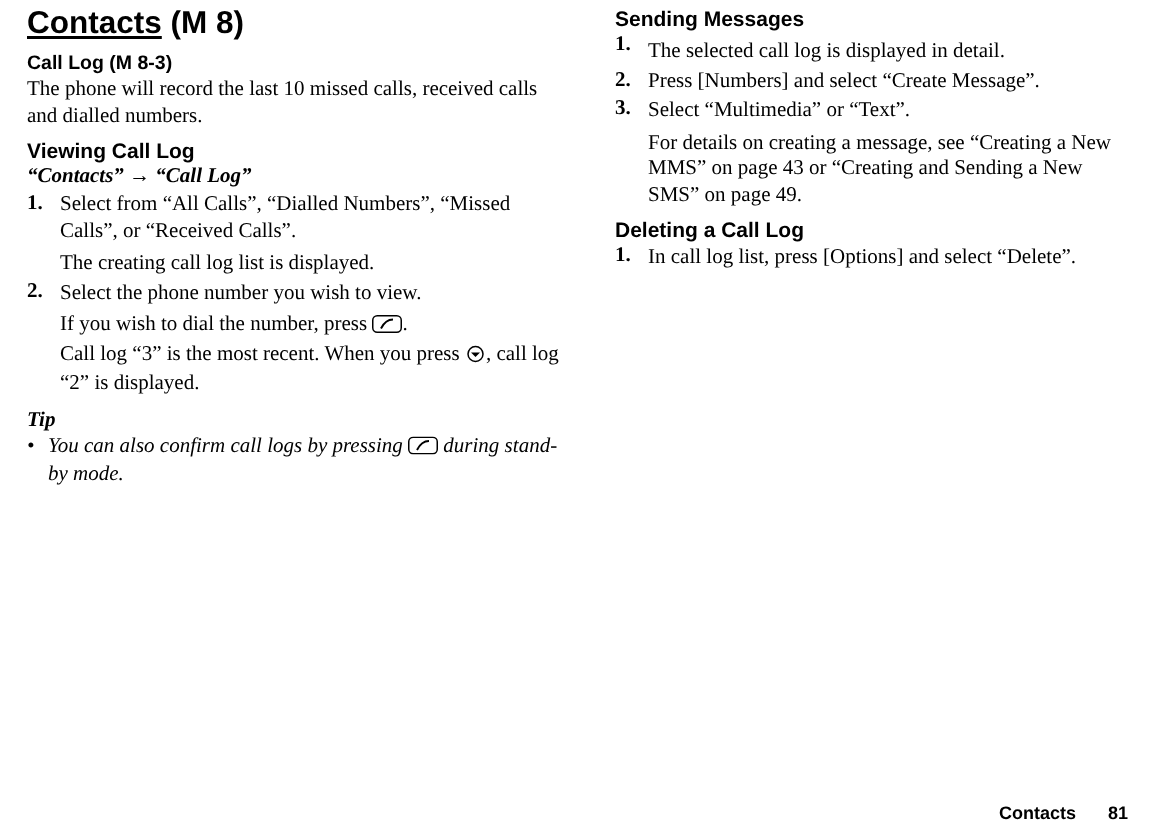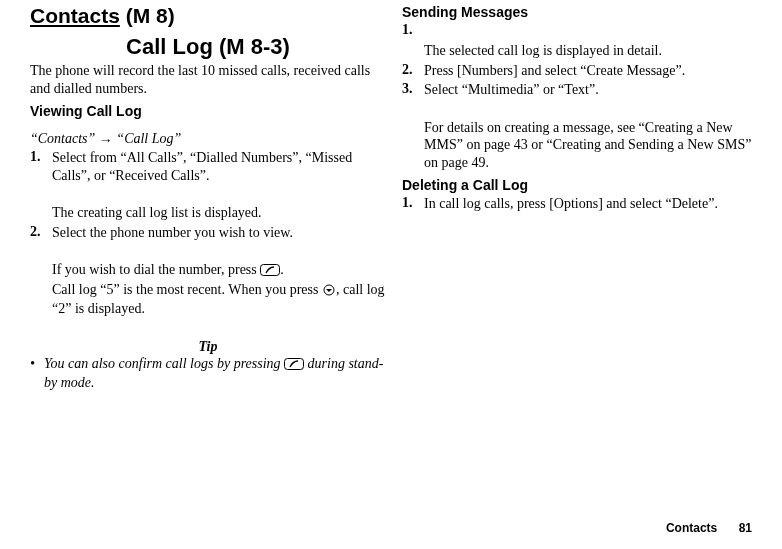--- a/index.html
+++ b/index.html
@@ -7,102 +7,100 @@
     width: 782px;
     height: 549px;
     font-family: "Times New Roman", Times, serif;
     font-size: 14px;
     color: #000;
     position: relative;
     background: #fff;
   }
   .page {
     display: flex;
-    padding: 4px 30px 0 30px;
-    gap: 16px;
+    padding: 4px 30px 0 18px;
+    gap: 36px;
   }
   .col {
     flex: 1;
     min-width: 0;
   }
   .col-left { flex: 0 0 356px; }
   .col-right { flex: 1; }
 
   .h1 {
     font-family: Arial, Helvetica, sans-serif;
     font-weight: bold;
     font-size: 21px;
     margin-bottom: 6px;
   }
   .h1 .underline { text-decoration: underline; }
   .h2 {
     font-family: Arial, Helvetica, sans-serif;
     font-weight: bold;
-    font-size: 22px;
+    font-size: 13px;
     margin-top: 6px;
-    text-align: center;
   }
   .h3 {
     font-family: Arial, Helvetica, sans-serif;
     font-weight: bold;
     font-size: 14px;
     margin-top: 6px;
     margin-bottom: 2px;
   }
   .desc {
     font-size: 14px;
     line-height: 1.25;
     margin-top: 2px;
   }
   .nav {
     font-style: italic;
-    font-weight: normal;
-    font-size: 14px;
-    margin-top: 12px;
+    font-weight: bold;
+    font-size: 14px;
+    margin-top: 2px;
   }
   ol.steps {
     list-style: none;
     margin-top: 2px;
   }
   ol.steps > li {
     display: flex;
     margin-top: 2px;
   }
   ol.steps > li .num {
     font-weight: bold;
     width: 22px;
     flex: 0 0 22px;
   }
   ol.steps > li .body {
     flex: 1;
     line-height: 1.25;
   }
   ol.steps > li .body .sub {
-    margin-top: 20px;
+    margin-top: 4px;
   }
   .tip-head {
     font-style: italic;
     font-weight: bold;
-    margin-top: 21px;
-    text-align: center;
+    margin-top: 8px;
   }
   .tip-body {
     font-style: italic;
     display: flex;
     line-height: 1.25;
   }
   .tip-body .bullet { width: 14px; flex: 0 0 14px; }
   .tip-body .txt { flex: 1; }
   .icon-key, .icon-down {
     display: inline-block;
     vertical-align: -2px;
   }
   .footer {
     position: absolute;
-    bottom: 14px;
+    bottom: 0;
     right: 30px;
     font-family: Arial, Helvetica, sans-serif;
     font-weight: bold;
     font-size: 12px;
   }
   .footer .label { margin-right: 18px; }
 </style>
 </head>
 <body>
 
@@ -138,21 +136,21 @@
       <li>
         <span class="num">2.</span>
         <div class="body">
           <span>Select the phone number you wish to view.</span>
           <div class="sub">
             <span>If you wish to dial the number, press </span><span class="icon-key"><svg width="20" height="12" viewBox="0 0 20 12">
                   <rect x="0.5" y="0.5" width="19" height="11" rx="3" ry="3" fill="none" stroke="#000" stroke-width="1"></rect>
                   <path d="M6 9 Q9 3 14 3" fill="none" stroke="#000" stroke-width="1.3"></path>
                 </svg></span><span>.</span>
             <br>
-            <span>Call log “5” is the most recent. When you press </span><span class="icon-down"><svg width="14" height="12" viewBox="0 0 14 12">
+            <span>Call log “3” is the most recent. When you press </span><span class="icon-down"><svg width="14" height="12" viewBox="0 0 14 12">
                   <circle cx="7" cy="6" r="5" fill="none" stroke="#000" stroke-width="1"></circle>
                   <path d="M4 5 L7 8 L10 5 Z" fill="#000"></path>
                 </svg></span><span>, call log “2” is displayed.</span>
           </div>
         </div>
       </li>
     </ol>
 
     <div class="tip-head">Tip</div>
     <div class="tip-body">
@@ -188,21 +186,21 @@
           <div class="sub">For details on creating a message, see “Creating a New MMS” on page 43 or “Creating and Sending a New SMS” on page 49.</div>
         </div>
       </li>
     </ol>
 
     <div class="h3">Deleting a Call Log</div>
     <ol class="steps">
       <li>
         <span class="num">1.</span>
         <div class="body">
-          <span>In call log calls, press [Options] and select “Delete”.</span>
+          <span>In call log list, press [Options] and select “Delete”.</span>
         </div>
       </li>
     </ol>
   </div>
 </div>
 
 <div class="footer">
   <span class="label">Contacts</span>
   <span>81</span>
 </div>

